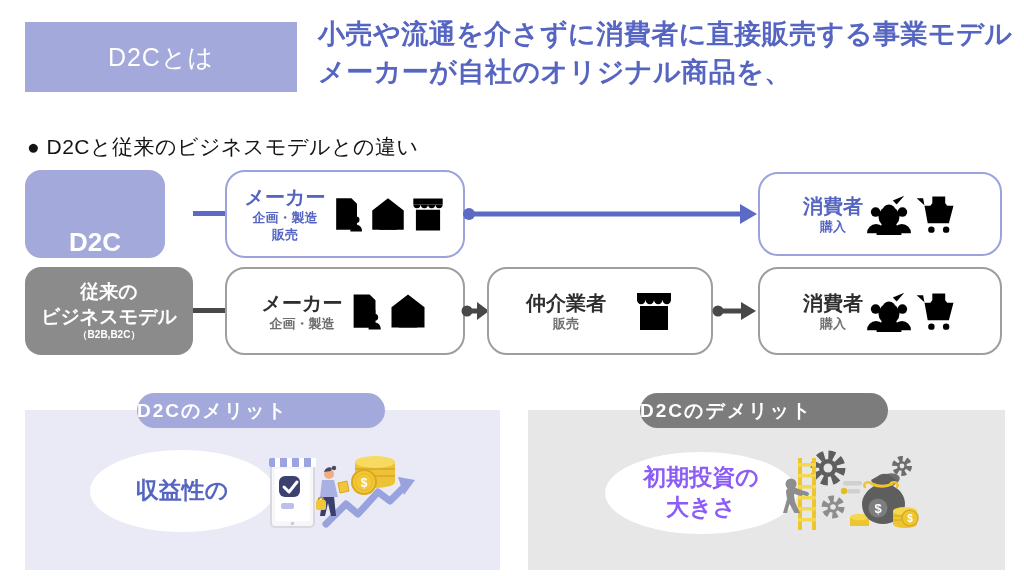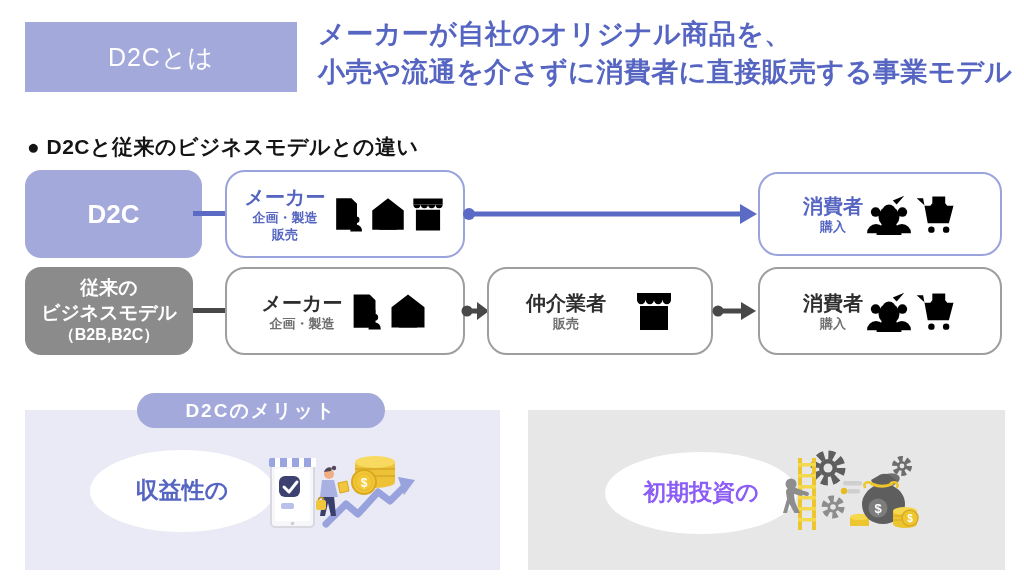--- a/index.html
+++ b/index.html
@@ -9,29 +9,29 @@
 
   
   .hdr-label { position:absolute; left:25px; top:22px; width:272px; height:70px;
     background:var(--purple_fill); display:flex; align-items:center; justify-content:center;
     color:#fff; font-size:25px; font-weight:normal; letter-spacing:1px; }
   .hdr-title { position:absolute; left:318px; top:15px; color:var(--purple_text);
     font-size:27px; font-weight:bold; line-height:1.42; letter-spacing:0.5px; }
 
   
   .sec-heading { position:absolute; left:27px; top:133px; color:#141414;
-    font-size:21px; font-weight:bold; letter-spacing:0.5px; }
+    font-size:21px; font-weight:normal; letter-spacing:0.5px; }
 
   
   .label-box { position:absolute; border-radius:16px; display:flex; flex-direction:column;
     align-items:center; justify-content:center; color:#fff; font-weight:bold; text-align:center; }
-  .label-d2c { left:25px; top:170px; width:177px; height:88px; background:var(--purple_fill); font-size:26px; }
+  .label-d2c { left:25px; top:170px; width:140px; height:88px; background:var(--purple_fill); font-size:26px;justify-content:flex-end; }
   .label-trad { left:25px; top:267px; width:168px; height:88px; background:var(--gray_fill);
     font-size:19px; line-height:1.28; }
-  .label-trad .small { font-size:16px; }
+  .label-trad .small { font-size:10px; }
 
   .conn { position:absolute; height:5px; }
   .conn-p { background:var(--purple_arrow); }
   .conn-g { background:var(--dark_arrow); }
 
   .flow-box { position:absolute; background:#fff; border-radius:20px; display:flex;
     align-items:center; justify-content:center; padding:0 6px; }
   .fb-purple { border:2px solid var(--purple_border); }
   .fb-gray { border:2px solid var(--gray_border); }
   .fb-text { text-align:center; line-height:1.3; flex:0 0 auto; padding:0 2px; }
@@ -46,21 +46,21 @@
   .arr-g { fill:var(--dark_arrow); }
 
   
   .ic { flex:0 0 auto; }
 
   
   .panel { position:absolute; top:410px; height:160px; }
   .panel-merit { left:25px; width:475px; background:var(--merit_bg); }
   .panel-demerit { left:528px; width:477px; background:var(--demerit_bg); }
   .pill { position:absolute; top:393px; width:248px; height:35px; border-radius:18px;
-    display:flex; align-items:center; justify-content:center; color:#fff;
+    display:flex; align-items:center; justify-content:flex-start; color:#fff;
     font-size:19px; font-weight:bold; letter-spacing:2px; }
   .pill-merit { left:137px; background:var(--purple_fill); }
   .pill-demerit { left:640px; background:var(--demerit_pill); }
   .oval { position:absolute; background:#fff; border-radius:50%; display:flex;
     align-items:center; justify-content:center; text-align:center;
     font-size:23px; font-weight:bold; line-height:1.3; }
   .oval-merit { left:90px; top:450px; width:184px; height:82px; color:var(--purple_text);align-items:center; }
   .oval-demerit { left:605px; top:452px; width:192px; height:82px; color:#8b5cf6; }
   .illo { position:absolute; }
 </style>
@@ -114,22 +114,22 @@
         <circle class="lnf" cx="20" cy="40" r="3.5"></circle>
         <circle class="lnf" cx="36" cy="40" r="3.5"></circle>
       </symbol>
     </defs>
   </svg>
 
   <div class="hdr-label">
     <span>D2Cとは</span>
   </div>
   <div class="hdr-title">
+    <div>小売や流通を介さずに消費者に直接販売する事業モデル</div>
     <div>メーカーが自社のオリジナル商品を、</div>
-    <div>小売や流通を介さずに消費者に直接販売する事業モデル</div>
   </div>
 
   <div class="sec-heading">● D2Cと従来のビジネスモデルとの違い</div>
 
   <div class="label-box label-d2c">
     <span>D2C</span>
   </div>
   <div class="conn conn-p" style="left:193px; top:211px; width:32px;"></div>
 
   <div class="flow-box fb-purple theme-purple" style="left:225px; top:170px; width:240px; height:88px;">
@@ -270,23 +270,27 @@
       <circle cx="63" cy="24" r="5" fill="#efae84"></circle>
       <path d="M58 22a5.5 5.5 0 0 1 8-4l-1 3z" fill="#50475a"></path>
       <circle cx="68" cy="18" r="2.2" fill="#50475a"></circle>
       <path d="M72 33l9-2 2 10-9 2z" fill="#f2c63c" stroke="#d8a81f" stroke-width="1"></path>
       <rect x="50" y="50" width="10" height="10" rx="2" fill="#f2c63c"></rect>
       <path d="M52.5 50a2.5 2.5 0 0 1 5 0" stroke="#c2931c" stroke-width="1.5" fill="none"></path>
     </g>
   </svg>
 
   <div class="panel panel-demerit"></div>
+  <div class="pill pill-demerit">
+    <span>D2Cのデメリット</span>
+  </div>
   <div class="oval oval-demerit">
     <div>
       <div>初期投資の</div>
+      <div>大きさ</div>
     </div>
   </div>
 
   <svg class="illo" style="left:783px; top:450px;" width="140" height="82" viewBox="0 0 140 82">
 
     <g>
       <circle cx="45" cy="18" r="13" fill="none" stroke="#5e5e5e" stroke-width="9" stroke-dasharray="6 4.21"></circle>
       <circle cx="45" cy="18" r="9" fill="#5e5e5e"></circle>
       <circle cx="45" cy="18" r="4.5" fill="#e7e7e7"></circle>
     </g>

